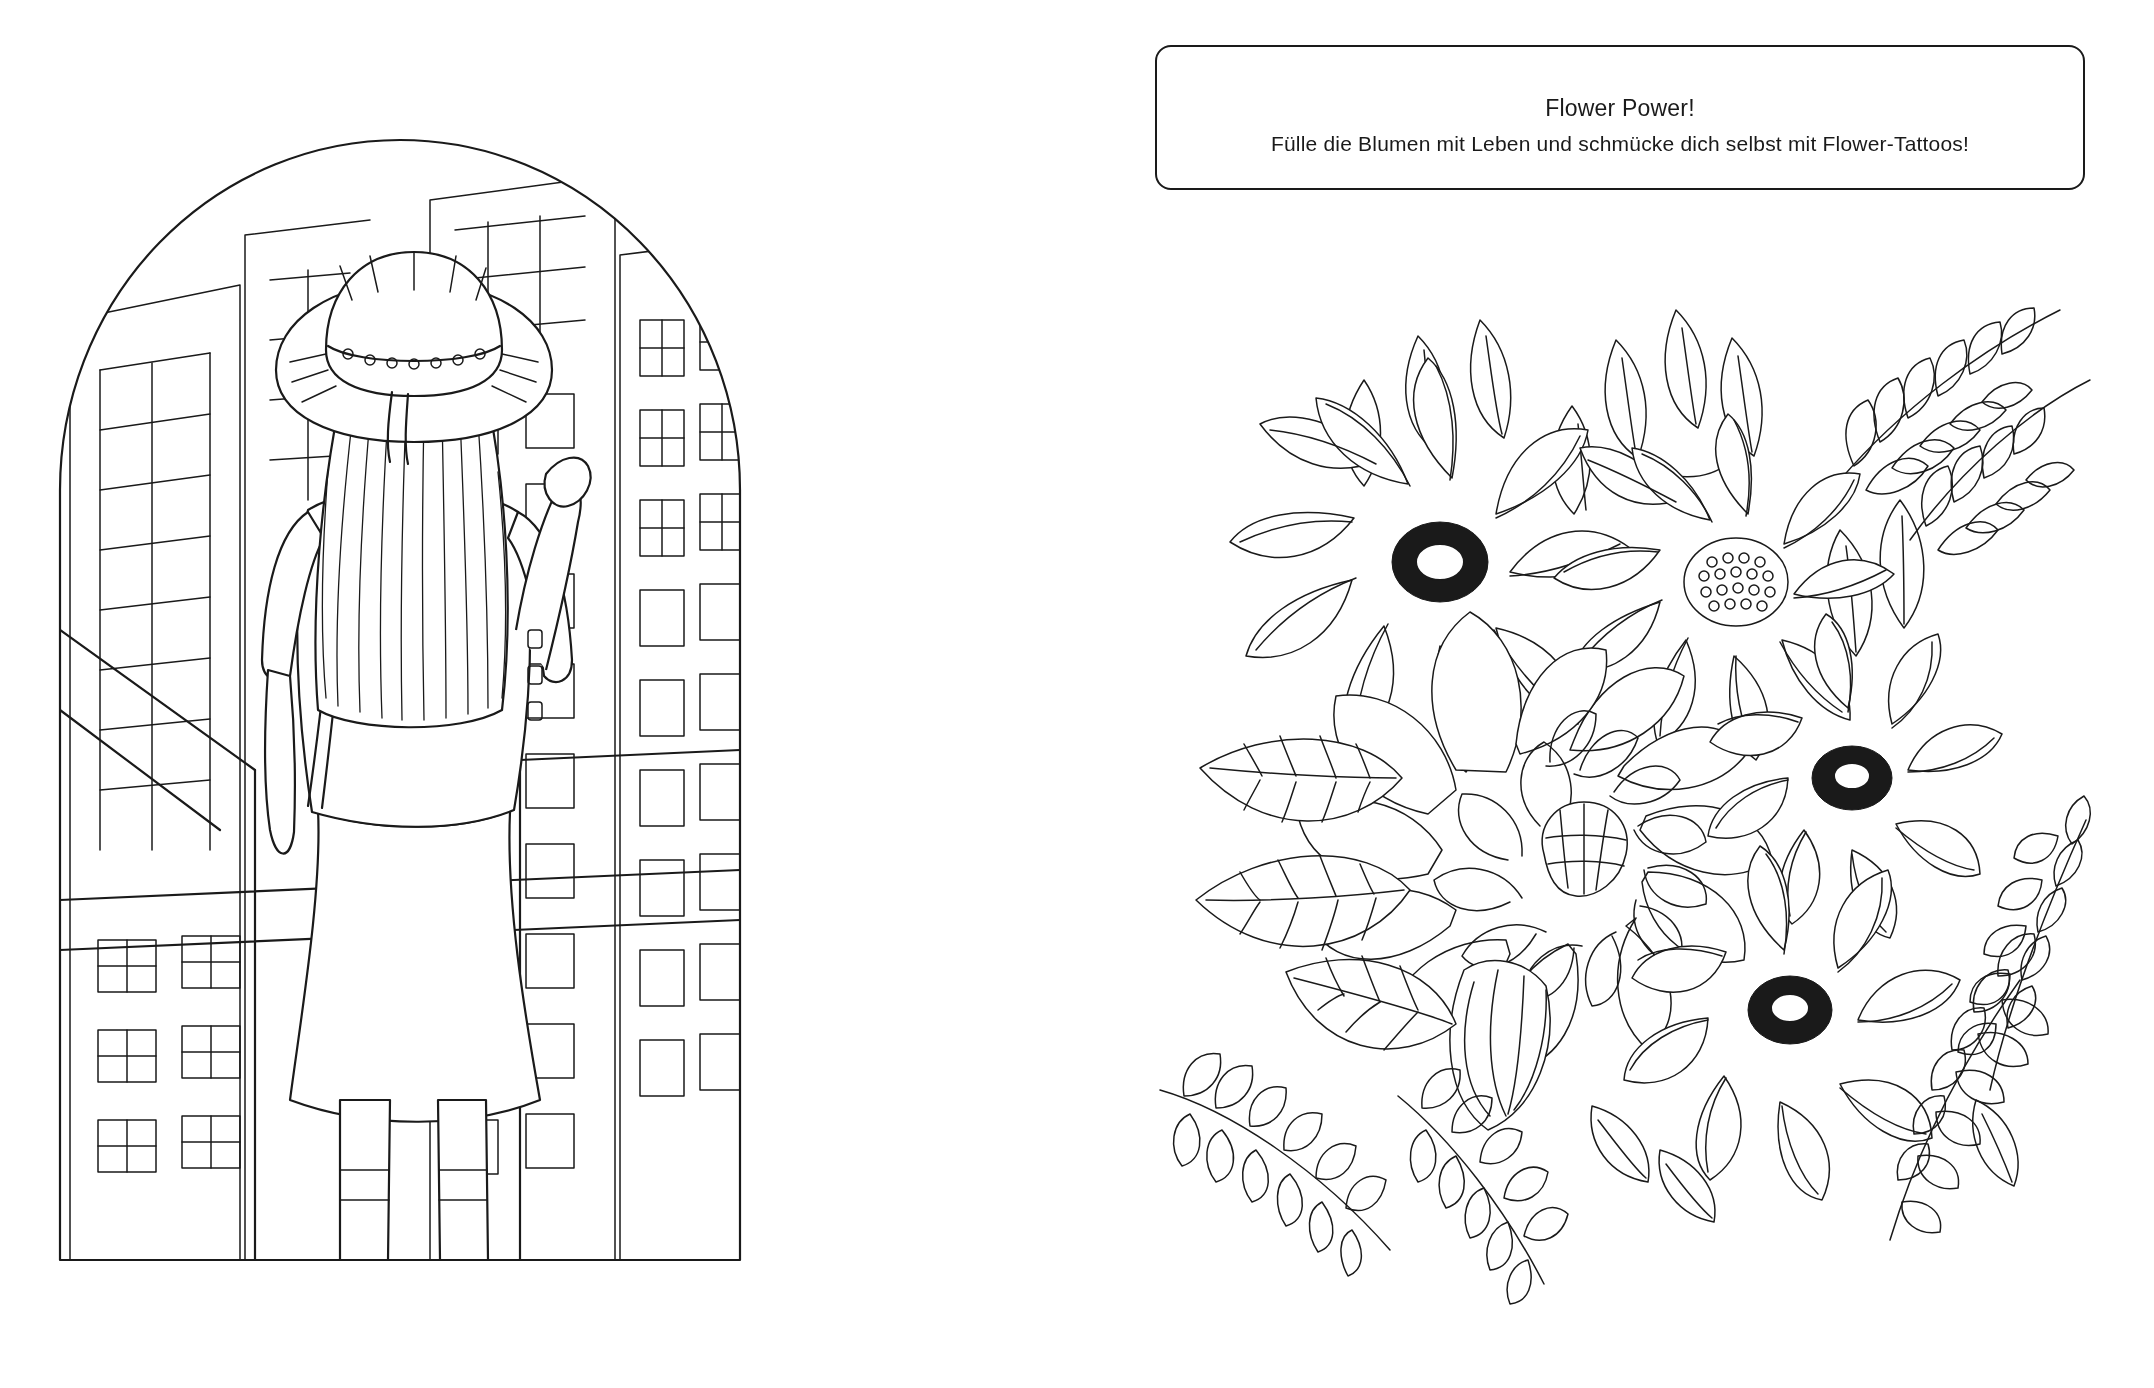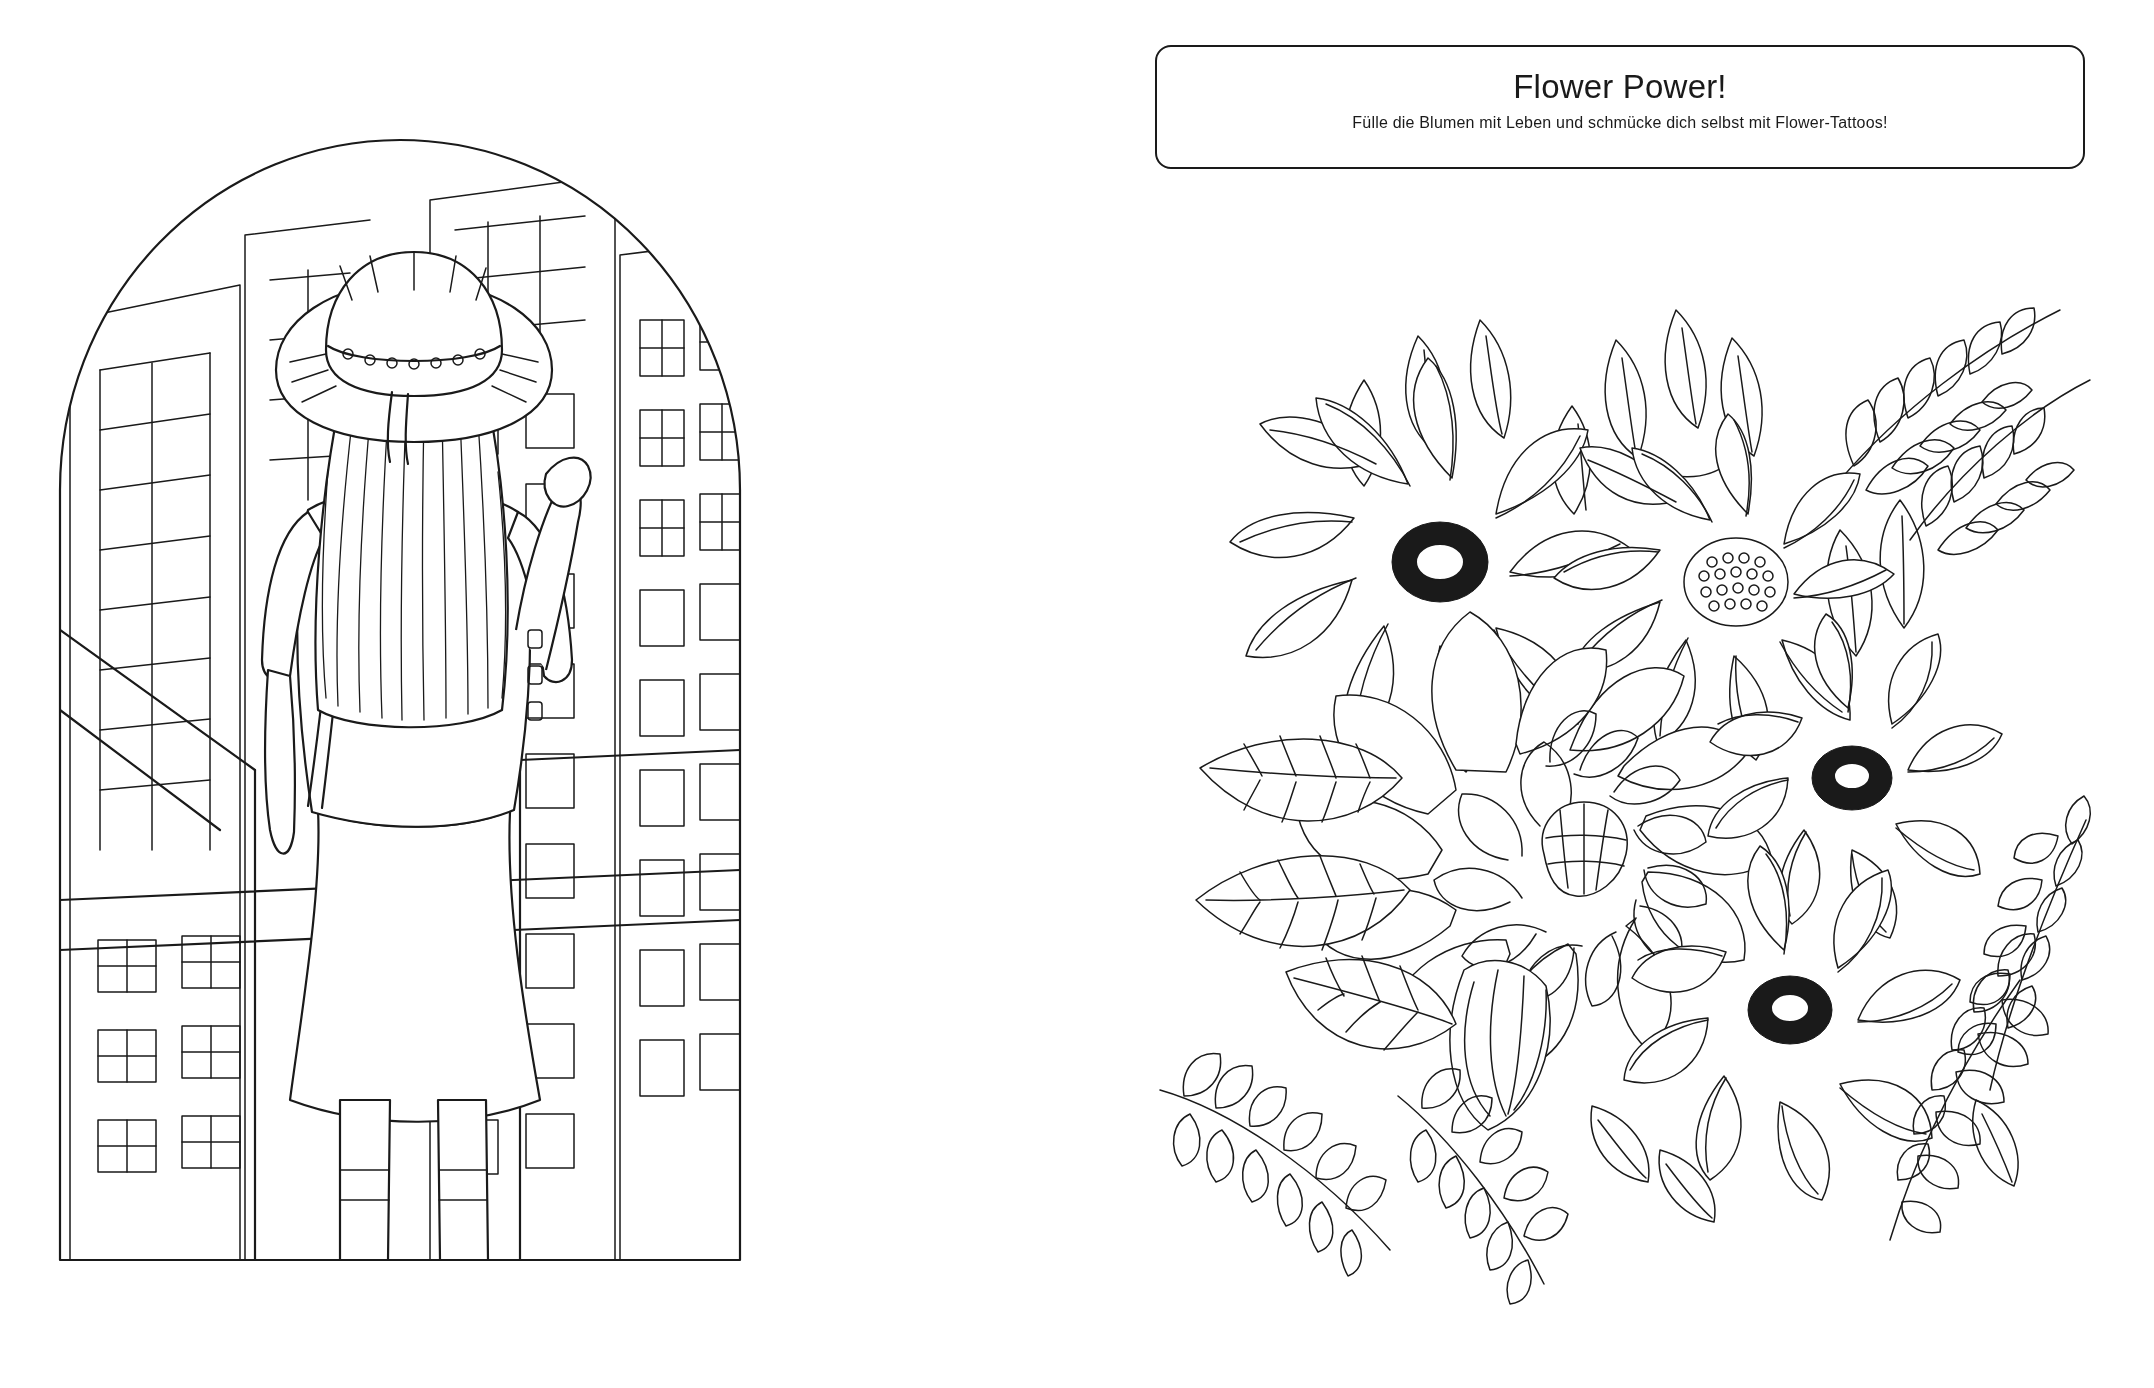--- a/index.html
+++ b/index.html
@@ -50,26 +50,27 @@
     top: 0px;
     width: 930px;
     box-sizing: border-box;
     border: 2px solid #1a1a1a;
     border-radius: 16px;
     padding: 22px 26px 26px 26px;
     background: #ffffff;
     text-align: center;
   }
   .instruction-line-1 {
-    font-size: 33px;
+    font-size: 23px;
     line-height: 36px;
     letter-spacing: 0.2px;
+    margin-top: 21px;
   }
   .instruction-line-2 {
-    font-size: 16px;
+    font-size: 21px;
     line-height: 36px;
     letter-spacing: 0.2px;
   }
 
   .flowers {
     position: absolute;
     left: 0px;
     top: 165px;
     width: 960px;
     height: 1115px;

